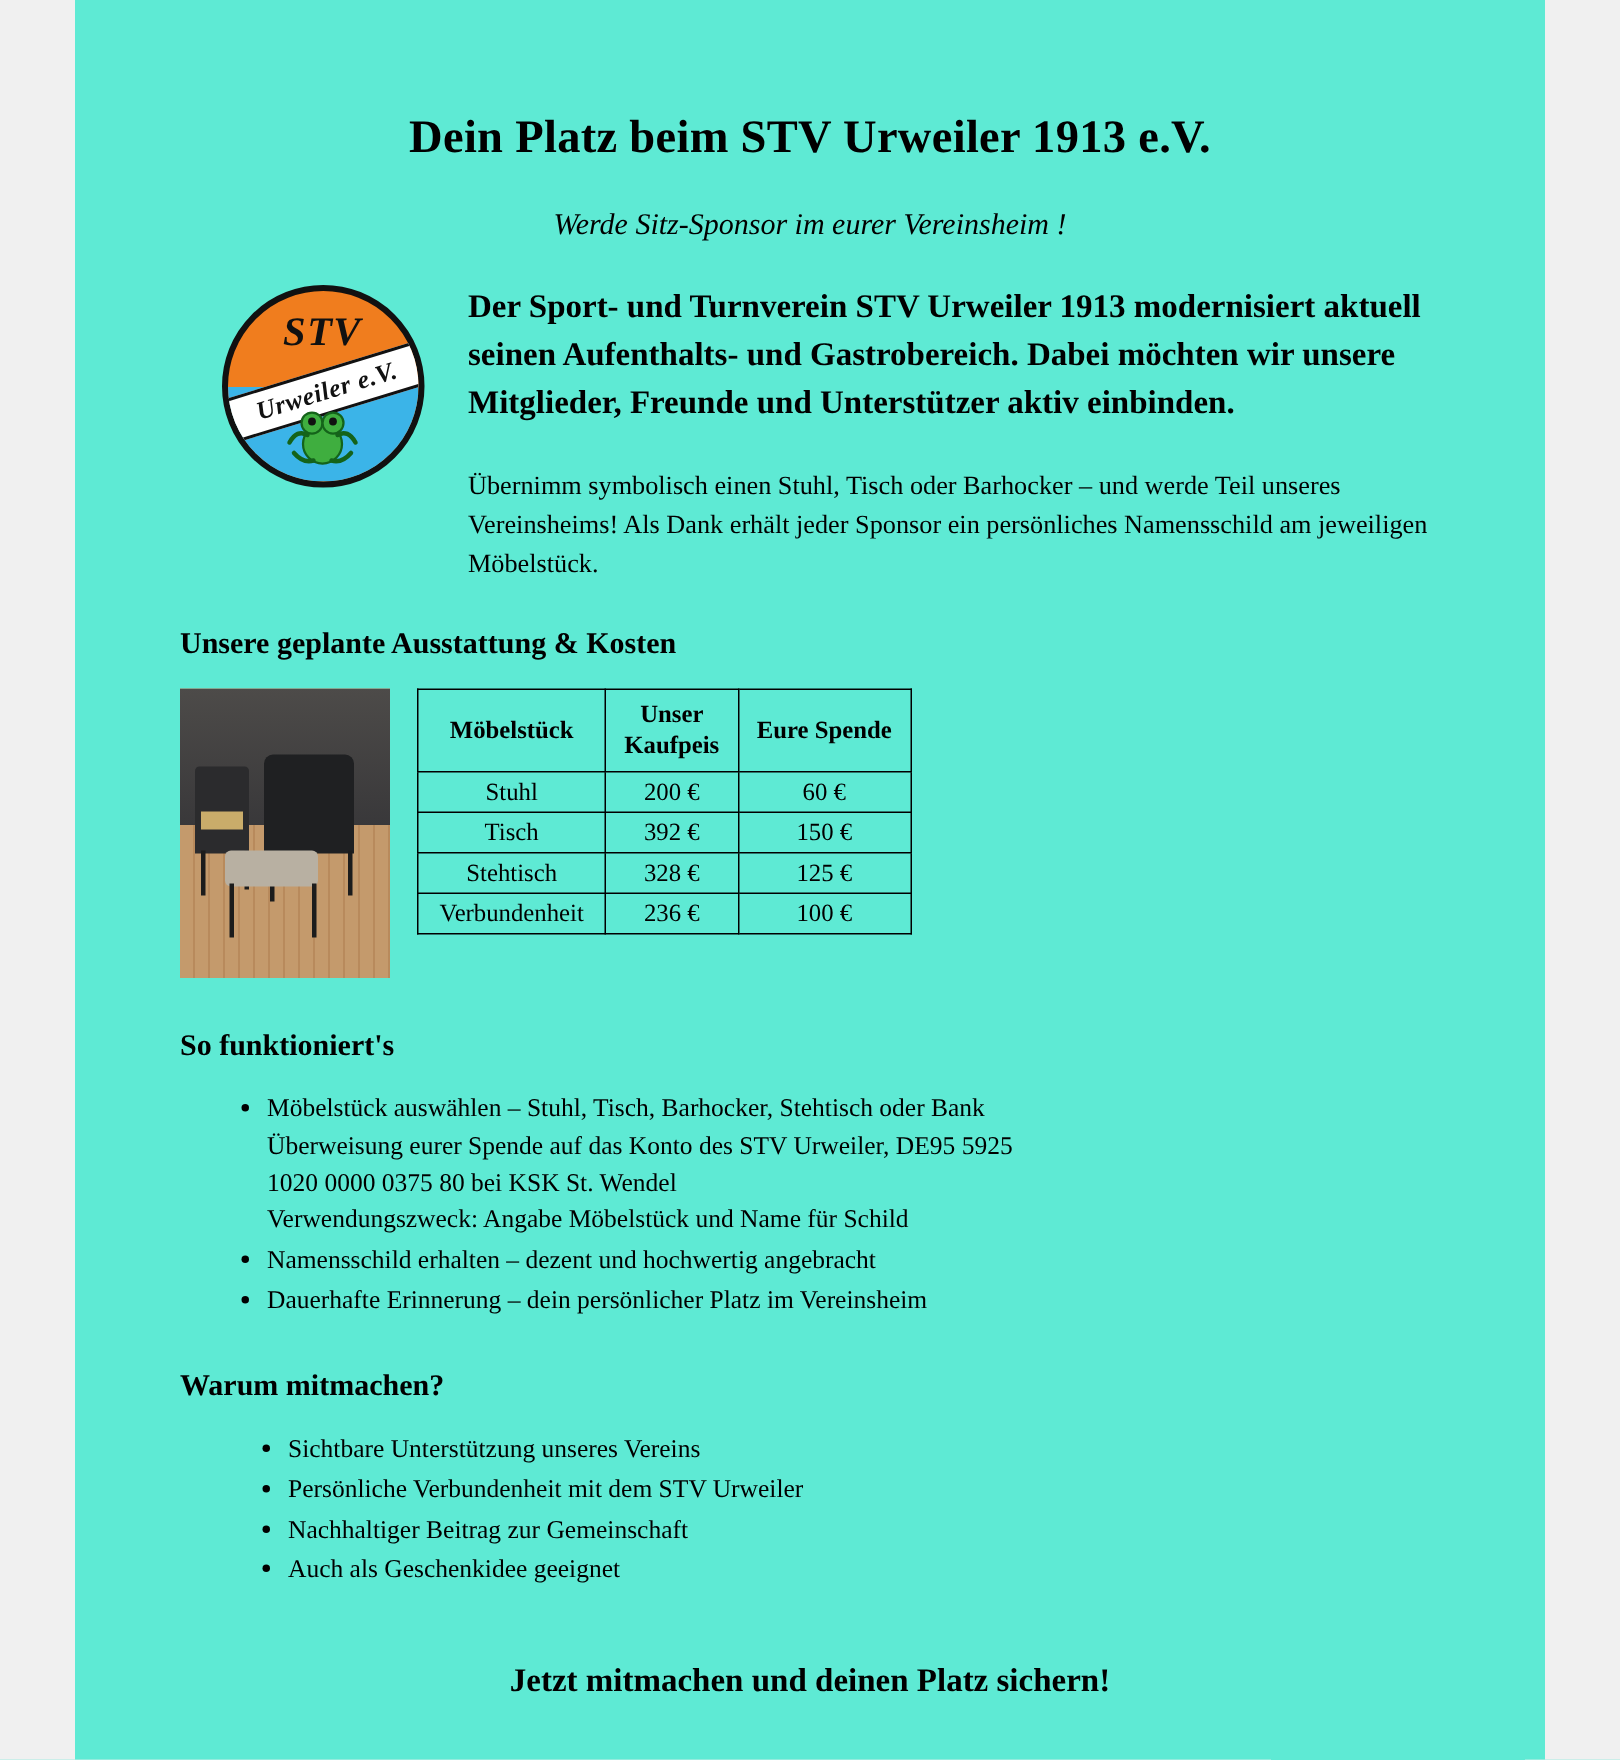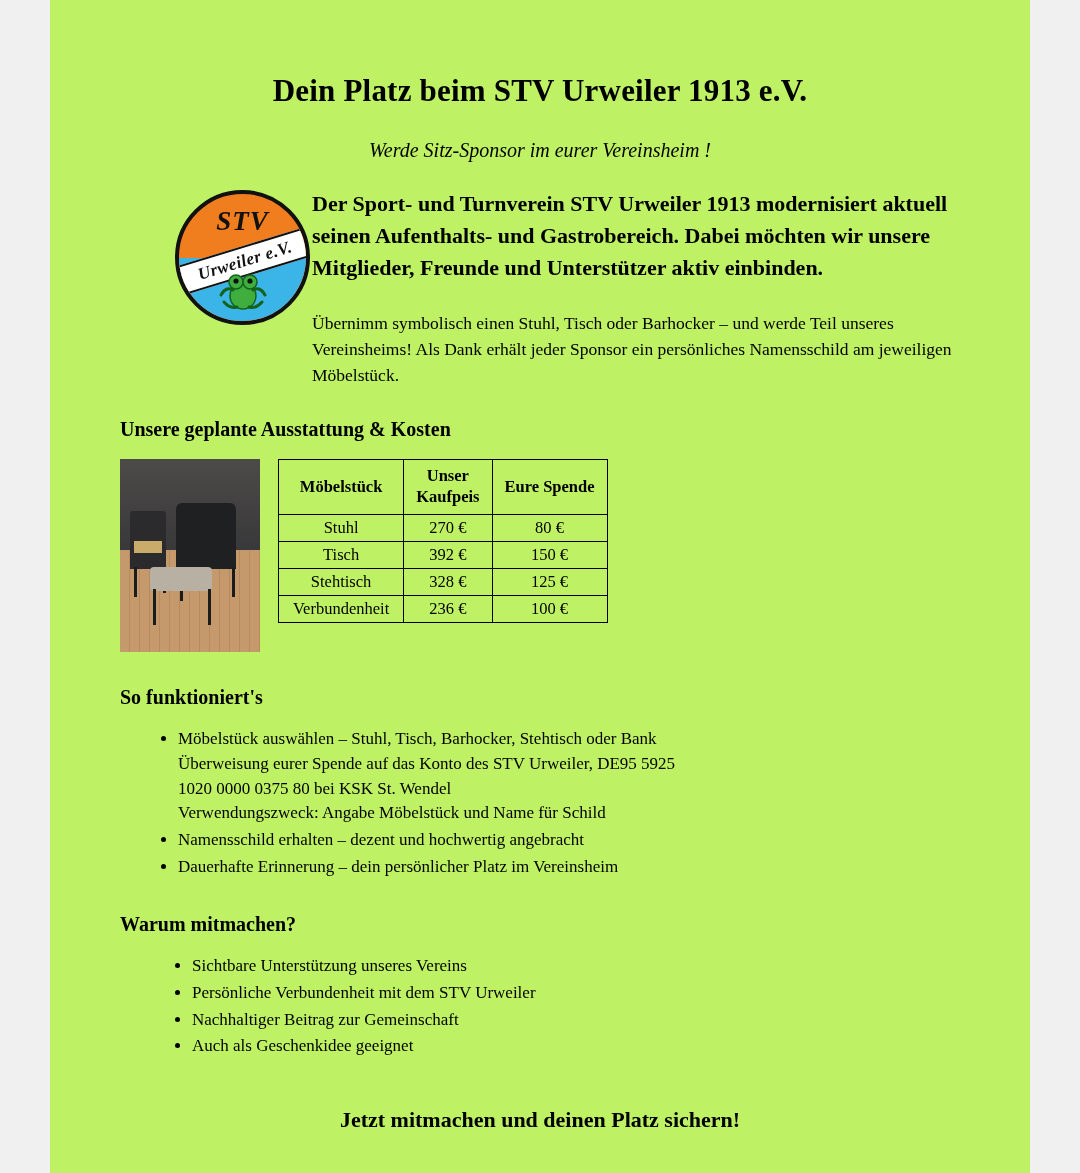--- a/index.html
+++ b/index.html
@@ -12,21 +12,21 @@
     height: 1173px;
     font-family: "Liberation Serif", serif;
     overflow: hidden;
   }
   .page {
     position: absolute;
     left: 50px;
     top: 0;
     width: 980px;
     height: 1173px;
-    background: #bef264;
+    background: #5eead4;
   }
   .doc-inner {
     padding: 55px 70px 0 70px;
   }
   h1.title {
     font-size: 31px;
     font-weight: bold;
     text-align: center;
     margin: 18px 0 0 0;
     letter-spacing: 0.2px;
@@ -41,21 +41,21 @@
   }
   .intro-row {
     display: flex;
     align-items: flex-start;
     margin-top: 26px;
   }
   .logo-cell {
     width: 190px;
     flex: 0 0 190px;
     display: flex;
-    justify-content: flex-end;
+    justify-content: center;
     padding-top: 2px;
   }
   
   .logo {
     position: relative;
     width: 135px;
     height: 135px;
     border-radius: 50%;
     background: #f07d1e;
     border: 4px solid #111;
@@ -295,22 +295,22 @@
         <thead>
           <tr>
             <th>Möbelstück</th>
             <th>Unser<br>Kaufpeis</th>
             <th>Eure Spende</th>
           </tr>
         </thead>
         <tbody>
           <tr>
             <td class="name">Stuhl</td>
-            <td>270 €</td>
-            <td>80 €</td>
+            <td>200 €</td>
+            <td>60 €</td>
           </tr>
           <tr>
             <td class="name">Tisch</td>
             <td>392 €</td>
             <td>150 €</td>
           </tr>
           <tr>
             <td class="name">Stehtisch</td>
             <td>328 €</td>
             <td>125 €</td>

